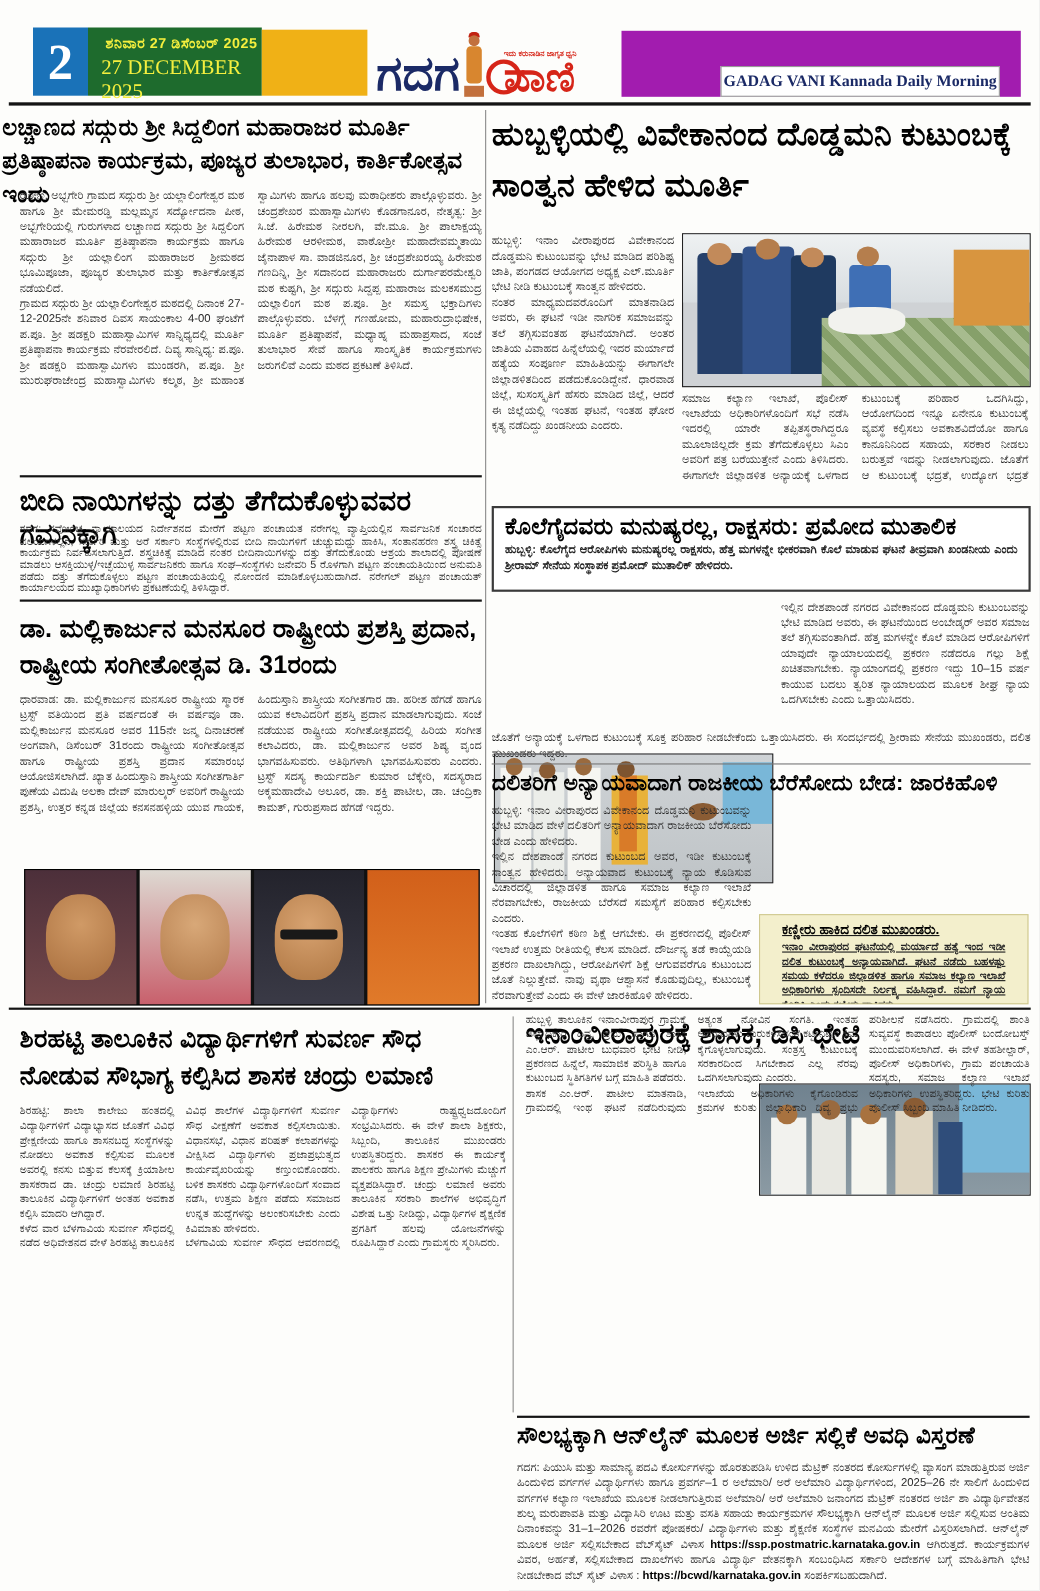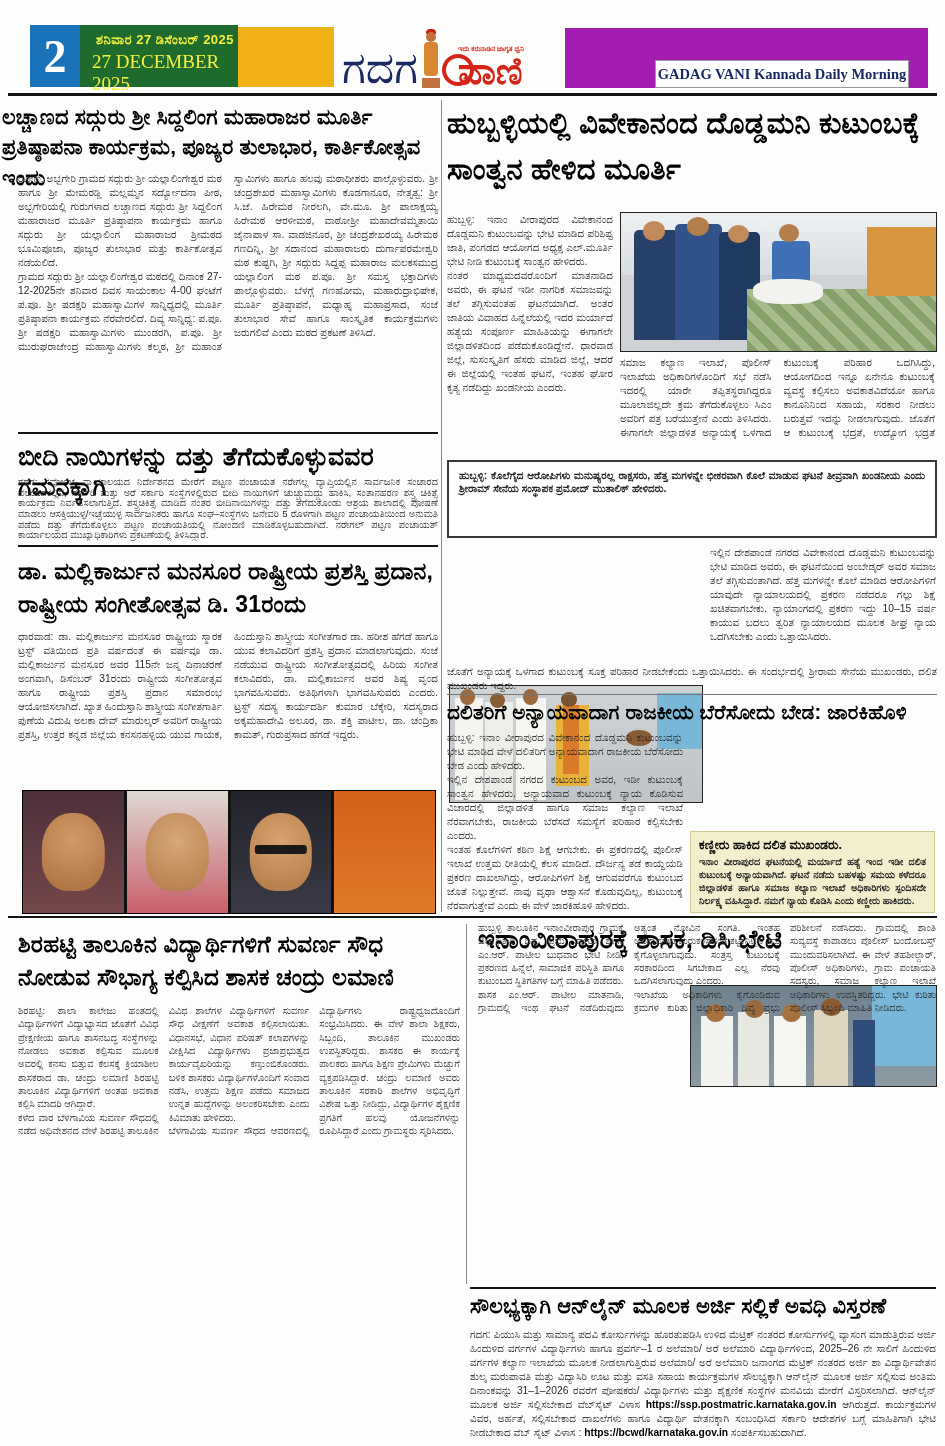--- a/index.html
+++ b/index.html
@@ -21,34 +21,34 @@
   .hdr-green{background:#1e6b2d;color:#f5ef3e;padding:7px 0 0 12px;box-sizing:border-box;}
   .hdr-green .kn-date{font-size:13px;font-weight:bold;letter-spacing:.5px;text-align:center;}
   .hdr-green .en-date{font-size:19px;font-weight:normal;font-family:"Liberation Serif","DejaVu Serif",serif;margin-top:3px;}
   .hdr-yel{background:#f0b116;}
   .strip{background:#a21caf;display:flex;align-items:flex-end;}
   .strip-inner{background:#fff;border:1px solid #999;margin-left:90px;width:252px;height:26px;
                display:flex;align-items:center;justify-content:center;
                font-weight:bold;font-size:14.5px;color:#1b2a66;
                font-family:"Liberation Serif","DejaVu Serif",serif;white-space:nowrap;}
   .masthead{display:flex;align-items:flex-end;gap:4px;}
-  .mh-gadag{color:#1b2a66;font-weight:normal;font-size:44px;line-height:.9;}
+  .mh-gadag{color:#1b2a66;font-weight:bold;font-size:44px;line-height:.9;}
   .statue{width:18px;height:56px;position:relative;}
   .statue .s-head{position:absolute;top:0;left:4px;width:10px;height:10px;border-radius:50%;background:#c2703d;}
   .statue .s-cap{position:absolute;top:-3px;left:4px;width:10px;height:5px;border-radius:4px 4px 0 0;background:#c22211;}
   .statue .s-body{position:absolute;top:10px;left:2px;width:14px;height:34px;border-radius:4px;background:#d8862f;}
   .statue .s-base{position:absolute;bottom:0;left:0;width:18px;height:10px;background:#c2703d;}
   .mh-vani-wrap{position:relative;padding-left:14px;}
   .mh-tag{color:#d62518;font-size:7px;font-weight:bold;white-space:nowrap;margin-bottom:1px;}
   .mh-vani{color:#d62518;font-weight:bold;font-size:38px;line-height:.9;}
   .mh-ring{position:absolute;left:-2px;bottom:2px;width:24px;height:24px;border:4px solid #d62518;border-radius:50%;}
   
   .box-art{border:2px solid #3a3a3a;box-sizing:border-box;padding:4px 10px 4px 10px;background:#fff;}
   .lede{font-size:10.3px;line-height:1.3;text-align:justify;color:#222;font-weight:bold;}
-  .cap-box{background:#f3efcc;border:1px solid #cfc88f;box-sizing:border-box;padding:6px 8px;overflow:hidden;}
+  .cap-box{background:#f3efcc;border:1px solid #cfc88f;box-sizing:border-box;padding:6px 20px;overflow:hidden;text-decoration:underline;}
   .cap-title{font-weight:bold;font-size:12.5px;color:#000;margin-bottom:3px;}
   .cap-body{font-size:9.6px;line-height:1.35;text-align:justify;font-weight:bold;color:#222;}
   .url-b{font-weight:bold;color:#000;}
   
   .portraits{display:flex;gap:3px;border:1px solid #000;box-sizing:border-box;background:#111;}
   .portrait{flex:1;position:relative;overflow:hidden;}
   .p-face{position:absolute;left:50%;top:18%;transform:translateX(-50%);width:62%;height:64%;
           border-radius:46% 46% 40% 40%;}
   .p1{background:linear-gradient(#4c2f3a,#74484a);} .p1 .p-face{background:radial-gradient(circle at 50% 35%,#d09a66,#a96f3e);}
   .p2{background:linear-gradient(#ded9d2,#c8606c);} .p2 .p-face{background:radial-gradient(circle at 50% 35%,#d8a878,#b27a4a);}
@@ -147,20 +147,21 @@
     <div class="fig" style="left:42%;top:48%;width:22%;height:18%;background:#f2f2ee;border-radius:40%;"></div>
     <div class="fig" style="left:78%;top:10%;width:22%;height:50%;background:#d8953f;"></div>
   </div>
 
   <div class="abs body-txt" style="left:447px;top:213px;width:166px;height:234px;">ಹುಬ್ಬಳ್ಳಿ: ಇನಾಂ ವೀರಾಪುರದ ವಿವೇಕಾನಂದ ದೊಡ್ಡಮನಿ ಕುಟುಂಬವನ್ನು ಭೇಟಿ ಮಾಡಿದ ಪರಿಶಿಷ್ಟ ಜಾತಿ, ಪಂಗಡದ ಆಯೋಗದ ಅಧ್ಯಕ್ಷ ಎಲ್.ಮೂರ್ತಿ ಭೇಟಿ ನೀಡಿ ಕುಟುಂಬಕ್ಕೆ ಸಾಂತ್ವನ ಹೇಳಿದರು.
 ನಂತರ ಮಾಧ್ಯಮದವರೊಂದಿಗೆ ಮಾತನಾಡಿದ ಅವರು, ಈ ಘಟನೆ ಇಡೀ ನಾಗರಿಕ ಸಮಾಜವನ್ನು ತಲೆ ತಗ್ಗಿಸುವಂತಹ ಘಟನೆಯಾಗಿದೆ. ಅಂತರ ಜಾತಿಯ ವಿವಾಹದ ಹಿನ್ನೆಲೆಯಲ್ಲಿ ಇದರ ಮರ್ಯಾದೆ ಹತ್ಯೆಯ ಸಂಪೂರ್ಣ ಮಾಹಿತಿಯನ್ನು ಈಗಾಗಲೇ ಜಿಲ್ಲಾಡಳಿತದಿಂದ ಪಡೆದುಕೊಂಡಿದ್ದೇನೆ. ಧಾರವಾಡ ಜಿಲ್ಲೆ, ಸುಸಂಸ್ಕೃತಿಗೆ ಹೆಸರು ಮಾಡಿದ ಜಿಲ್ಲೆ, ಆದರೆ ಈ ಜಿಲ್ಲೆಯಲ್ಲಿ ಇಂತಹ ಘಟನೆ, ಇಂತಹ ಘೋರ ಕೃತ್ಯ ನಡೆದಿದ್ದು ಖಂಡನೀಯ ಎಂದರು.</div>
 
   <div class="abs body-txt cols2" style="left:620px;top:356px;width:315px;height:90px;">ಸಮಾಜ ಕಲ್ಯಾಣ ಇಲಾಖೆ, ಪೊಲೀಸ್ ಇಲಾಖೆಯ ಅಧಿಕಾರಿಗಳೊಂದಿಗೆ ಸಭೆ ನಡೆಸಿ ಇದರಲ್ಲಿ ಯಾರೇ ತಪ್ಪಿತಸ್ಥರಾಗಿದ್ದರೂ ಮೂಲಾಜಿಲ್ಲದೇ ಕ್ರಮ ತೆಗೆದುಕೊಳ್ಳಲು ಸಿಎಂ ಅವರಿಗೆ ಪತ್ರ ಬರೆಯುತ್ತೇನೆ ಎಂದು ತಿಳಿಸಿದರು. ಈಗಾಗಲೇ ಜಿಲ್ಲಾಡಳಿತ ಅನ್ಯಾಯಕ್ಕೆ ಒಳಗಾದ ಕುಟುಂಬಕ್ಕೆ ಪರಿಹಾರ ಒದಗಿಸಿದ್ದು, ಆಯೋಗದಿಂದ ಇನ್ನೂ ಏನೇನೂ ಕುಟುಂಬಕ್ಕೆ ವ್ಯವಸ್ಥೆ ಕಲ್ಪಿಸಲು ಅವಕಾಶವಿದೆಯೋ ಹಾಗೂ ಕಾನೂನಿನಿಂದ ಸಹಾಯ, ಸರಕಾರ ನೀಡಲು ಬರುತ್ತವೆ ಇದನ್ನು ನೀಡಲಾಗುವುದು. ಜೊತೆಗೆ ಆ ಕುಟುಂಬಕ್ಕೆ ಭದ್ರತೆ, ಉದ್ಯೋಗ ಭದ್ರತೆ ಕೊಡುವ ಕುರಿತು ಸಿಎಂ ಕುರಿತು ಪತ್ರದ ಮೂಲಕ ಒತ್ತಾಯ ಮಾಡಲಾಗುವುದು ಎಂದು ತಿಳಿಸಿದರು. ಧಾರವಾಡ ಜಿಲ್ಲಾ ಪೊಲೀಸ್ ವರಿಷ್ಠಾಧಿಕಾರಿ ಗುಂಜನ್ ಆರ್ಯ, ಅಪರ ಜಿಲ್ಲಾಧಿಕಾರಿ ಗೀತಾ ಡಿಸಿ, ಸಮಾಜ ಇಲಾಖೆ ಅಧಿಕಾರಿಗಳು, ದಲಿತ ಮುಖಂಡರು ಇದ್ದರು.</div>
 
   <div class="abs box-art" style="left:447px;top:460px;width:490px;height:78px;">
+    <div class="headline" style="font-size:21px;line-height:1.2;">ಕೊಲೆಗೈದವರು ಮನುಷ್ಯರಲ್ಲ, ರಾಕ್ಷಸರು: ಪ್ರಮೋದ ಮುತಾಲಿಕ</div>
     <div class="lede" style="margin-top:3px;">ಹುಬ್ಬಳ್ಳಿ: ಕೊಲೆಗೈದ ಆರೋಪಿಗಳು ಮನುಷ್ಯರಲ್ಲ ರಾಕ್ಷಸರು, ಹೆತ್ತ ಮಗಳನ್ನೇ ಭೀಕರವಾಗಿ ಕೊಲೆ ಮಾಡುವ ಘಟನೆ ತೀವ್ರವಾಗಿ ಖಂಡನೀಯ ಎಂದು ಶ್ರೀರಾಮ್ ಸೇನೆಯ ಸಂಸ್ಥಾಪಕ ಪ್ರಮೋದ್ ಮುತಾಲಿಕ್ ಹೇಳಿದರು.</div>
   </div>
 
   <div class="abs photo" style="left:449px;top:545px;width:252px;height:116px;">
     <div class="fig" style="left:0;top:0;width:100%;height:100%;background:linear-gradient(#cfd3d6,#bfc4c7);"></div>
     <div class="fig" style="left:2%;top:10%;width:11%;height:88%;background:#f4f4f0;"></div>
     <div class="fig" style="left:14%;top:14%;width:11%;height:84%;background:#eceeea;"></div>
     <div class="fig" style="left:26%;top:10%;width:12%;height:88%;background:#f6f6f2;"></div>
     <div class="fig" style="left:4%;top:3%;width:6%;height:13%;background:#9a6a3e;border-radius:50%;"></div>
     <div class="fig" style="left:16%;top:6%;width:6%;height:13%;background:#8a5c34;border-radius:50%;"></div>

